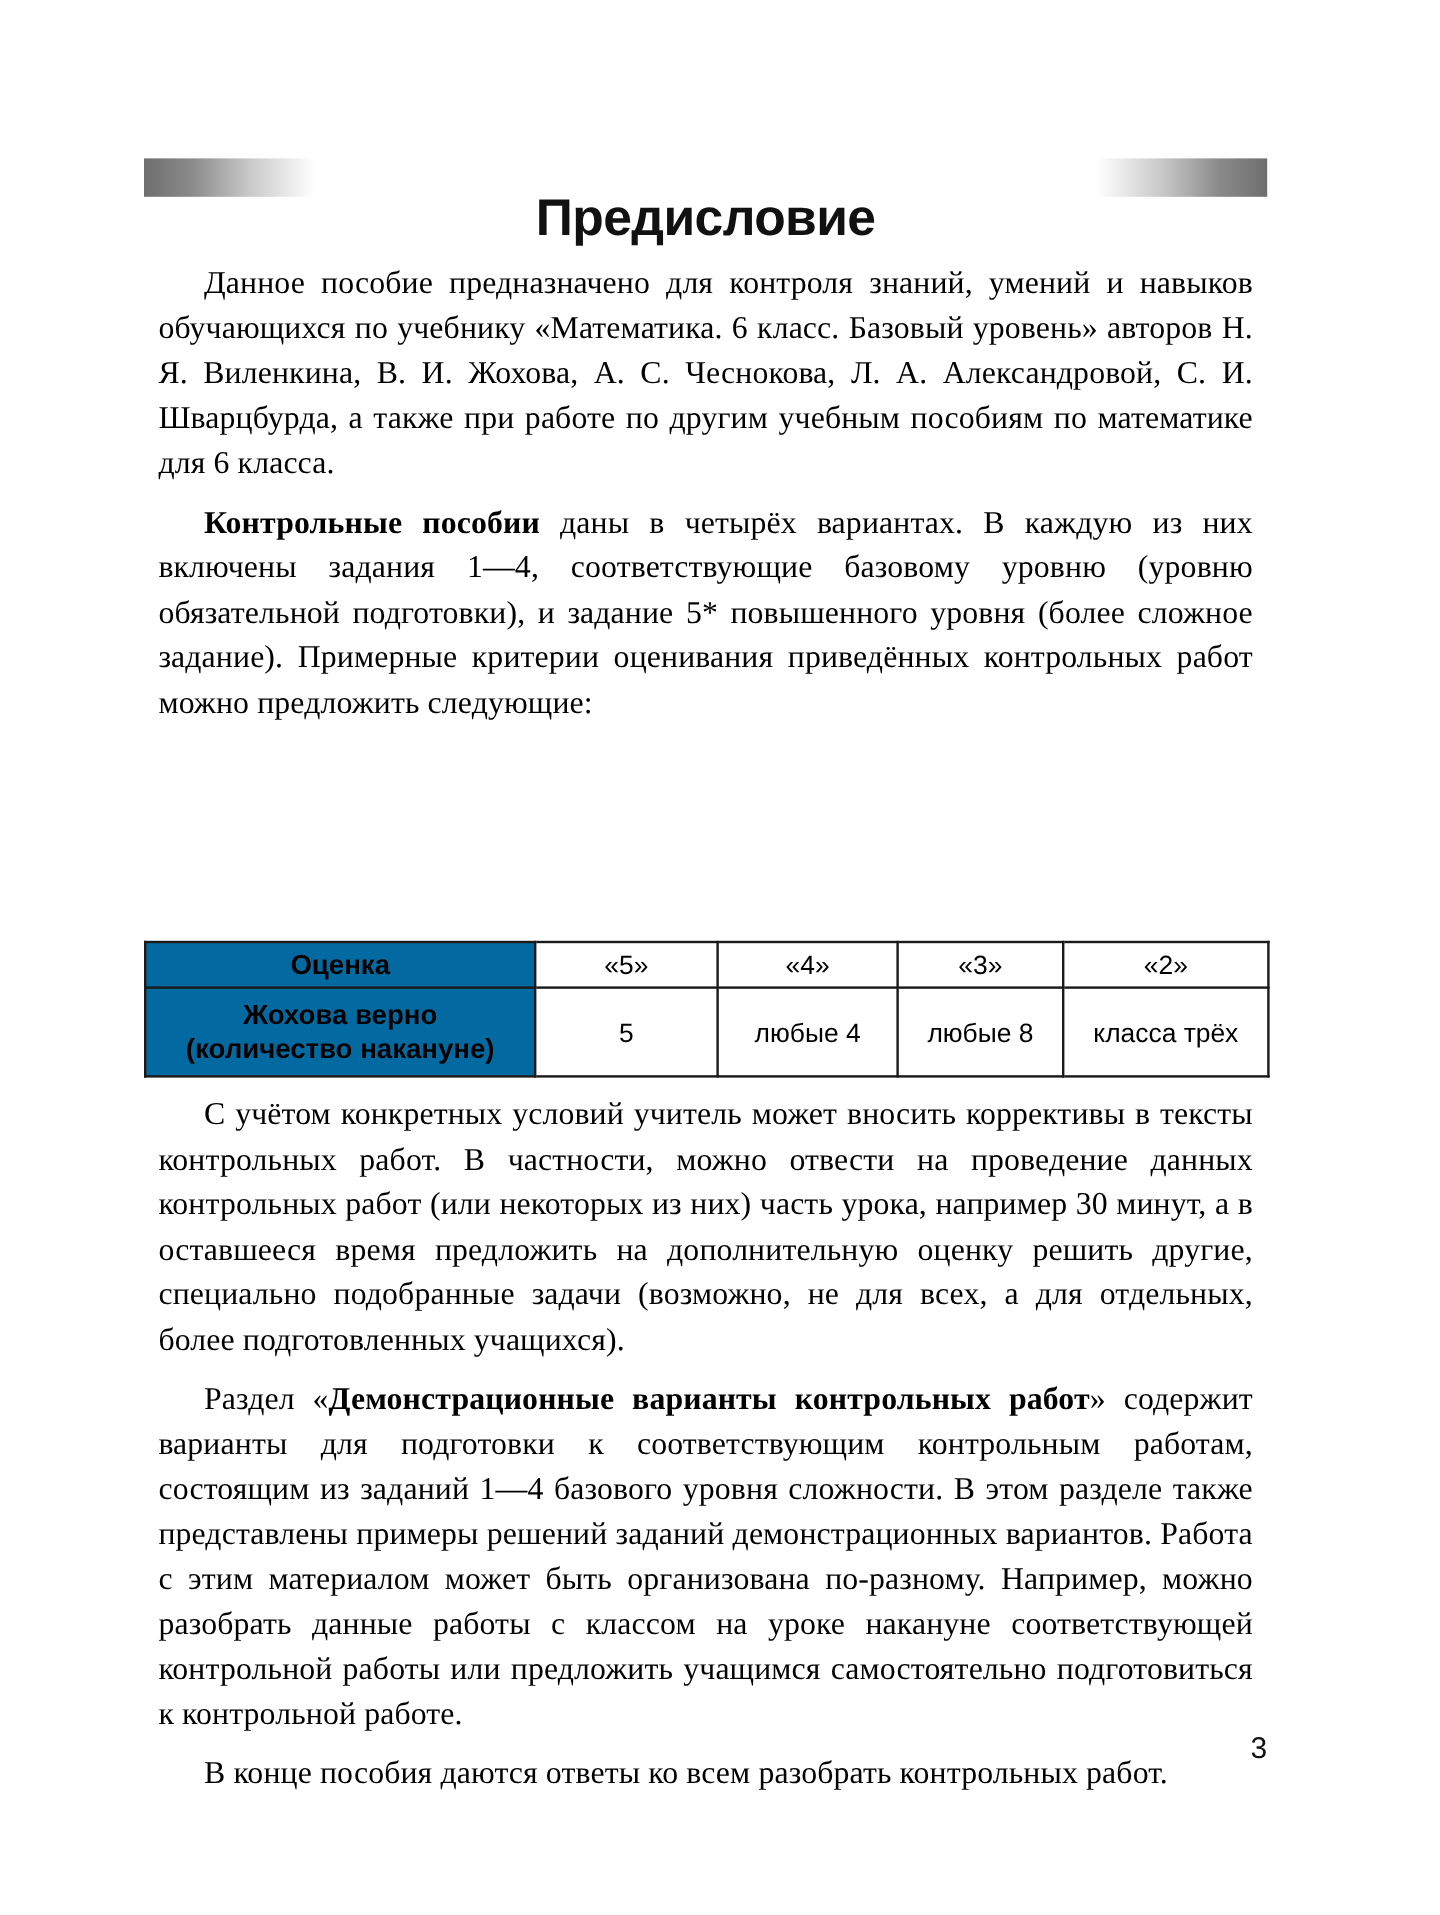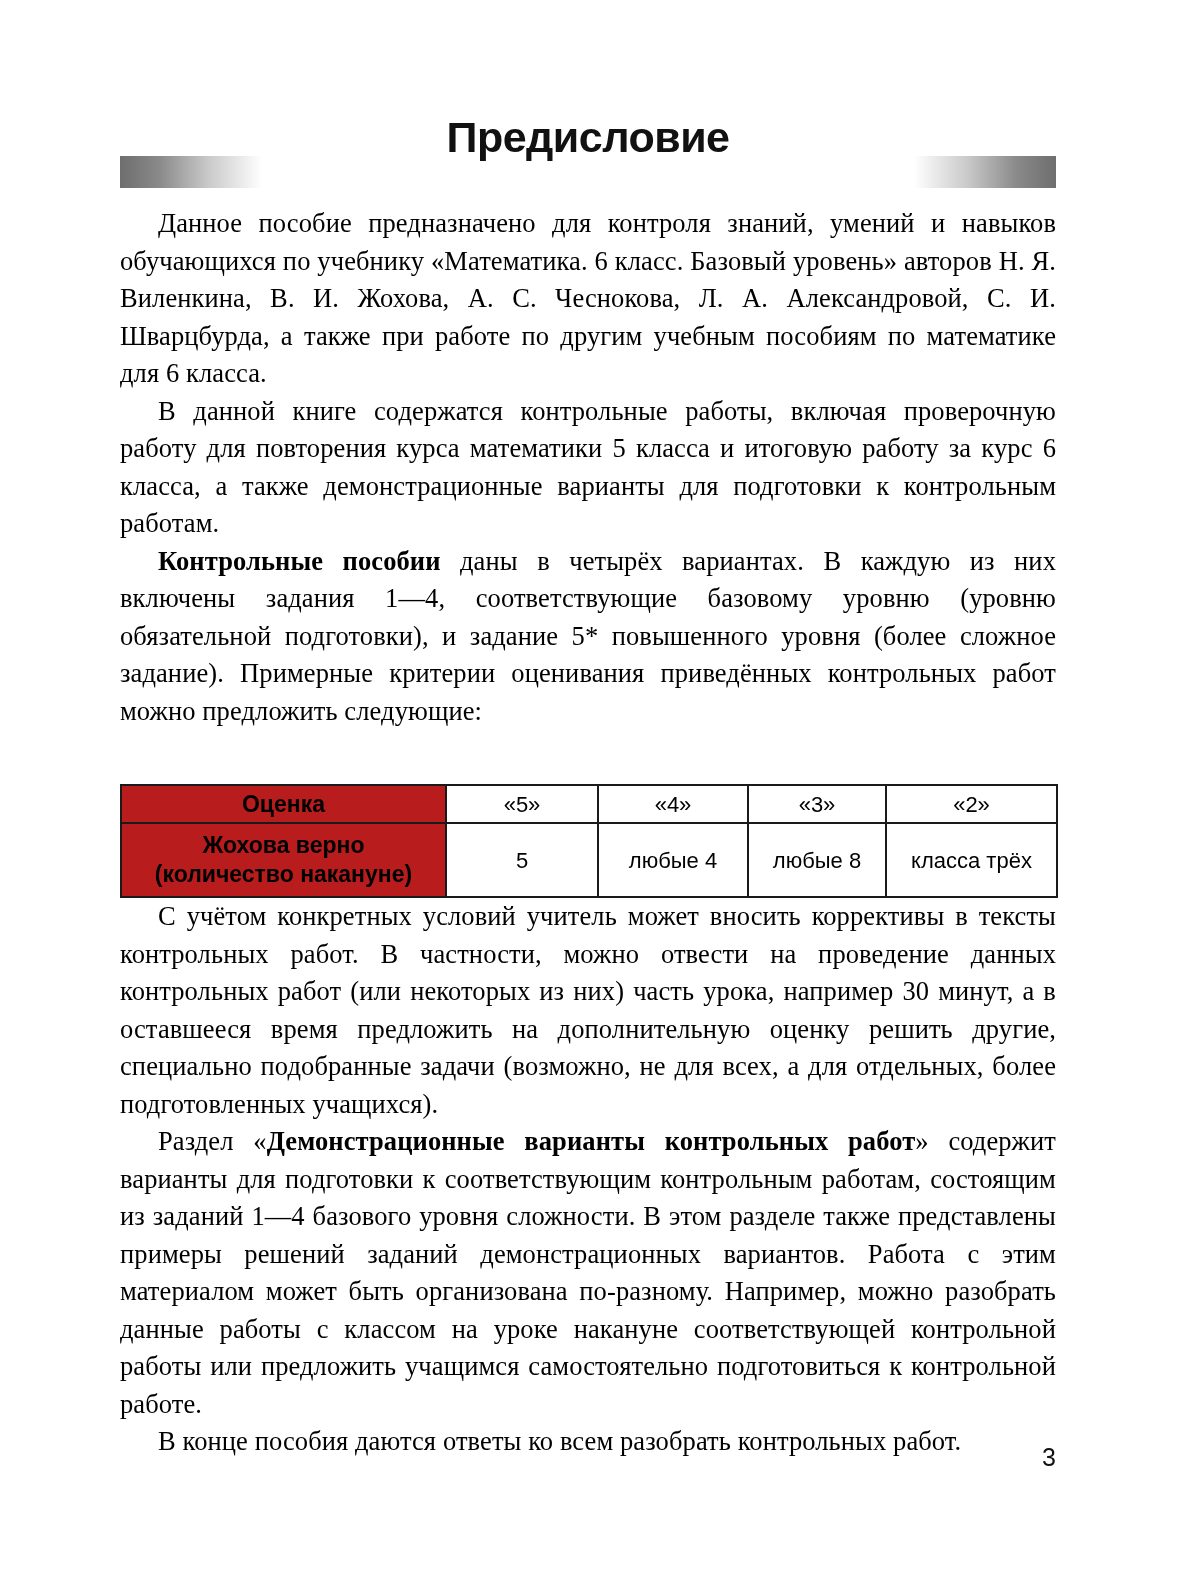--- a/index.html
+++ b/index.html
@@ -24,21 +24,21 @@
   }
 
   
   .title-row {
     position: absolute;
     left: 120px;
     top: 132px;
     width: 936px;
     height: 56px;
     display: flex;
-    align-items: flex-end;
+    align-items: flex-start;
     justify-content: space-between;
   }
   .rule {
     width: 142px;
     height: 32px;
     flex: 0 0 auto;
   }
   .rule-left {
     background: linear-gradient(to right, #6e6e6e 0%, #8a8a8a 28%, #c9c9c9 62%, #ffffff 100%);
   }
@@ -56,21 +56,21 @@
   }
 
   
   .content {
     position: absolute;
     left: 120px;
     top: 205px;
     width: 936px;
   }
   p.para {
-    margin: 0;
+    margin: 12px;
     font-size: 26.5px;
     line-height: 37.5px;
     text-align: justify;
     text-indent: 38px;
     letter-spacing: 0.1px;
     -webkit-hyphens: none;
     hyphens: none;
   }
   p.para b { font-weight: bold; }
 
@@ -93,21 +93,21 @@
   }
   .grade-table td {
     border: 2px solid #1a1a1a;
     text-align: center;
     vertical-align: middle;
     font-size: 22px;
     line-height: 27px;
     padding: 3px 4px;
   }
   .grade-table .rowhead {
-    background: #b91c1c;
+    background: #0369a1;
     font-weight: bold;
     font-size: 23px;
     line-height: 29px;
   }
   .grade-table tr.r1 td { height: 30px; }
   .grade-table tr.r2 td { height: 66px; }
 
   .col-head  { width: 325px; }
   .col-c1    { width: 152px; }
   .col-c2    { width: 150px; }
@@ -130,21 +130,20 @@
 <div class="page">
 
   <div class="title-row">
     <div class="rule rule-left"></div>
     <h1 class="page-title">Предисловие</h1>
     <div class="rule rule-right"></div>
   </div>
 
   <div class="content">
     <p class="para">Данное пособие предназначено для контроля знаний, умений и навыков обучающихся по учебнику «Математика. 6 класс. Базовый уровень» авторов Н. Я. Виленкина, В. И. Жохова, А. С. Чеснокова, Л. А. Александровой, С. И. Шварцбурда, а также при работе по другим учебным пособиям по математике для 6 класса.</p>
-    <p class="para">В данной книге содержатся контрольные работы, включая проверочную работу для повторения курса математики 5 класса и итоговую работу за курс 6 класса, а также демонстрационные варианты для подготовки к контрольным работам.</p>
     <p class="para"><b>Контрольные пособии</b><span> даны в четырёх вариантах. В каждую из них включены задания 1—4, соответствующие базовому уровню (уровню обязательной подготовки), и задание 5* повышенного уровня (более сложное задание). Примерные критерии оценивания приведённых контрольных работ можно предложить следующие:</span></p>
   </div>
 
   <table class="grade-table">
     <colgroup>
       <col class="col-head">
       <col class="col-c1">
       <col class="col-c2">
       <col class="col-c3">
       <col class="col-c4">

